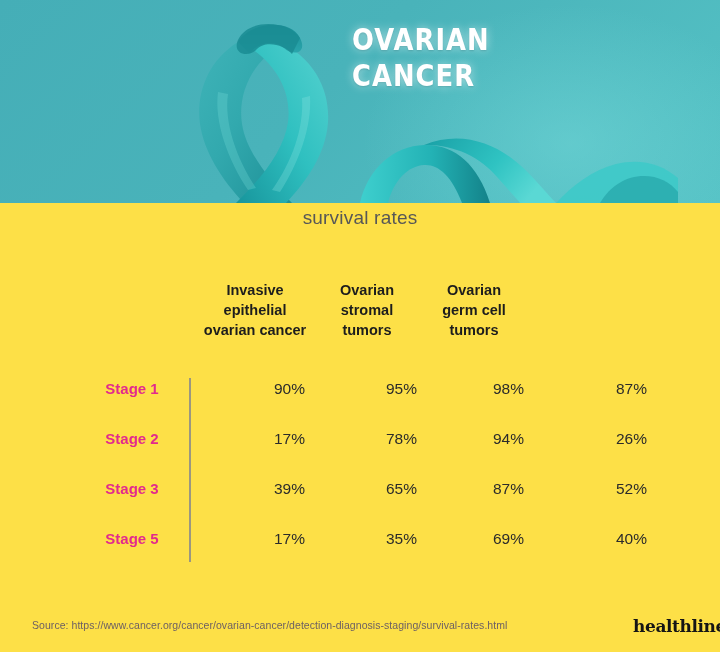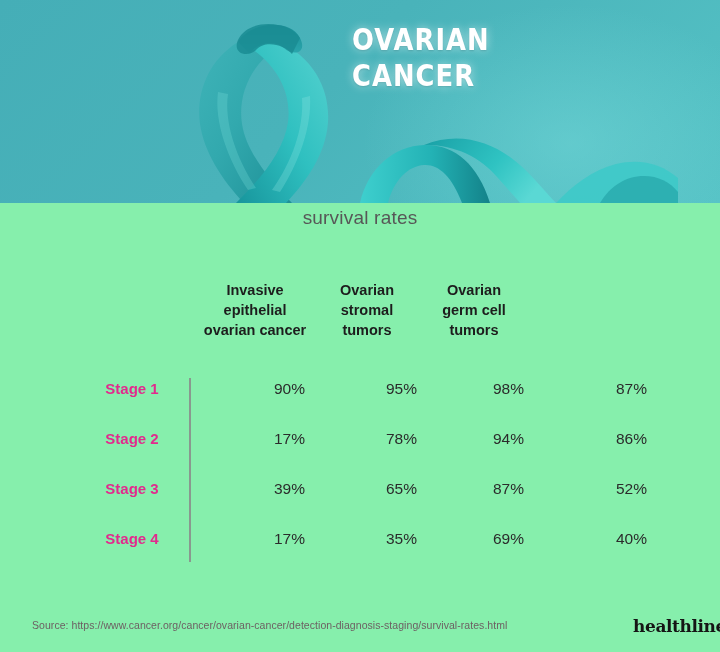--- a/index.html
+++ b/index.html
@@ -11,21 +11,21 @@
     height: 652px;
     overflow: hidden;
     font-family: "Liberation Sans", sans-serif;
     background: #faefec;
   }
 
   #infographic {
     position: relative;
     width: 720px;
     height: 652px;
-    background: #86efac;
+    background: #fde047;
     overflow: hidden;
   }
 
   
   .hero {
     position: absolute;
     left: 0;
     top: 0;
     width: 720px;
     height: 203px;
@@ -279,33 +279,33 @@
         <div class="cell c1">95%</div>
         <div class="cell c2">98%</div>
         <div class="cell c3">87%</div>
       </div>
 
       <div class="row">
         <div class="stage-label">Stage 2</div>
         <div class="cell c0">17%</div>
         <div class="cell c1">78%</div>
         <div class="cell c2">94%</div>
-        <div class="cell c3">86%</div>
+        <div class="cell c3">26%</div>
       </div>
 
       <div class="row">
         <div class="stage-label">Stage 3</div>
         <div class="cell c0">39%</div>
         <div class="cell c1">65%</div>
         <div class="cell c2">87%</div>
         <div class="cell c3">52%</div>
       </div>
 
       <div class="row">
-        <div class="stage-label">Stage 4</div>
+        <div class="stage-label">Stage 5</div>
         <div class="cell c0">17%</div>
         <div class="cell c1">35%</div>
         <div class="cell c2">69%</div>
         <div class="cell c3">40%</div>
       </div>
 
     </div>
   </div>
 
   <div class="footer">

